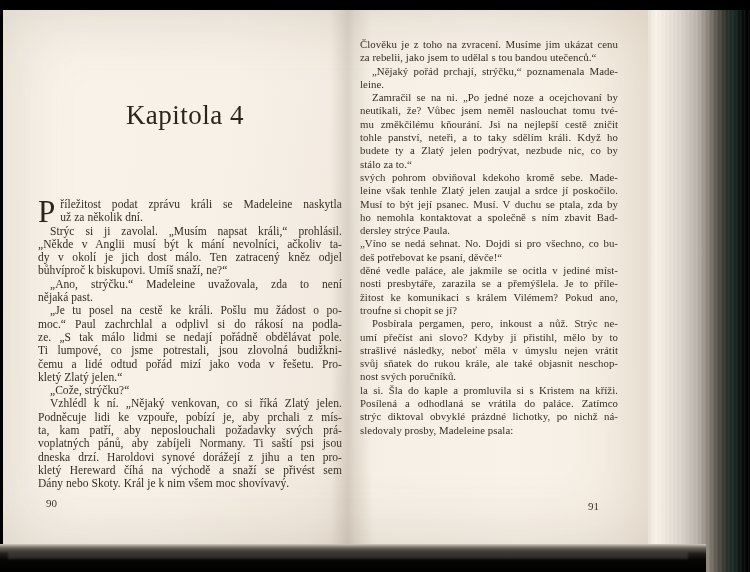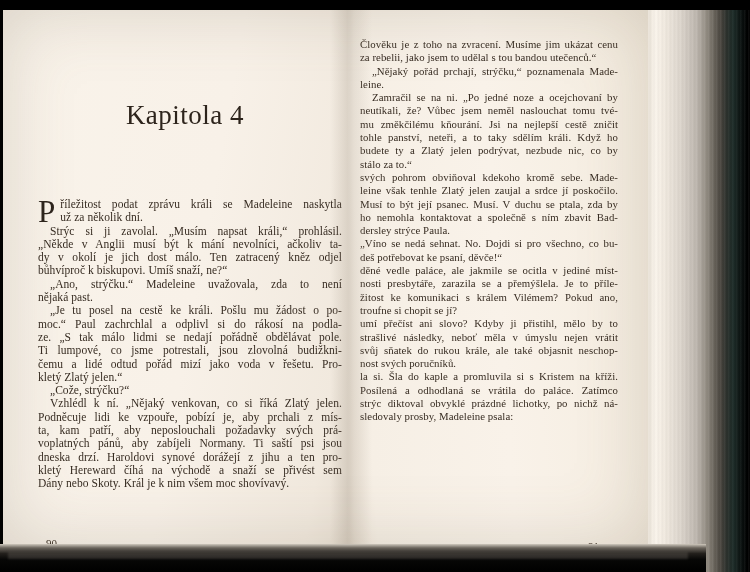--- a/index.html
+++ b/index.html
@@ -64,21 +64,20 @@
     float: left;
     font-size: 31px;
     line-height: 25px;
     padding: 1px 5px 0 0;
     color: #2d241c;
   }
   .page-num {
     position: absolute;
     font-size: 11px;
     color: #40352a;
-    margin-top: 40px;
   }
   .num-left { left: 43px; top: 487px; }
   .num-right { left: 240px; top: 490px; }
   .gutter {
     position: absolute;
     left: 330px; top: 10px; width: 42px; height: 537px;
     background: linear-gradient(90deg, rgba(150,138,122,0) 0%, rgba(148,136,120,0.26) 45%, rgba(148,136,120,0.16) 58%, rgba(150,138,122,0) 100%);
     pointer-events: none;
   }
   .vignette {
@@ -187,20 +186,21 @@
           <div class="line">„Víno se nedá sehnat. No. Dojdi si pro všechno, co bu-</div>
           <div class="line last">deš potřebovat ke psaní, děvče!“</div>
         </div>
         <div class="para">
           <div class="line">děné vedle paláce, ale jakmile se ocitla v jediné míst-</div>
           <div class="line">nosti presbytáře, zarazila se a přemýšlela. Je to příle-</div>
           <div class="line">žitost ke komunikaci s králem Vilémem? Pokud ano,</div>
           <div class="line last">troufne si chopit se jí?</div>
         </div>
         <div class="para">
+          <div class="line first-indent">Posbírala pergamen, pero, inkoust a nůž. Strýc ne-</div>
           <div class="line">umí přečíst ani slovo? Kdyby ji přistihl, mělo by to</div>
           <div class="line">strašlivé následky, neboť měla v úmyslu nejen vrátit</div>
           <div class="line">svůj sňatek do rukou krále, ale také objasnit neschop-</div>
           <div class="line last">nost svých poručníků.</div>
         </div>
         <div class="para">
           <div class="line">la si. Šla do kaple a promluvila si s Kristem na kříži.</div>
           <div class="line">Posílená a odhodlaná se vrátila do paláce. Zatímco</div>
           <div class="line">strýc diktoval obvyklé prázdné lichotky, po nichž ná-</div>
           <div class="line last">sledovaly prosby, Madeleine psala:</div>

